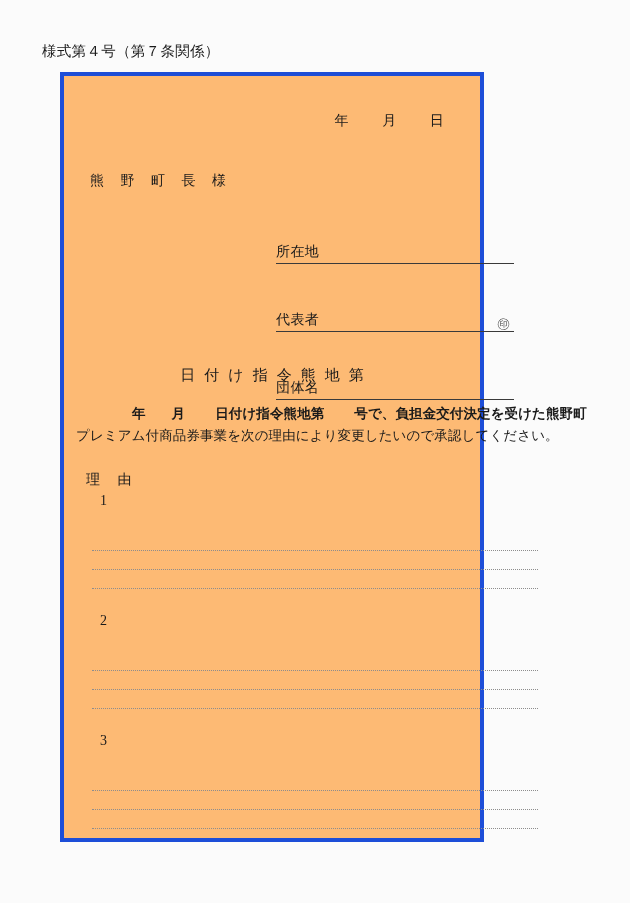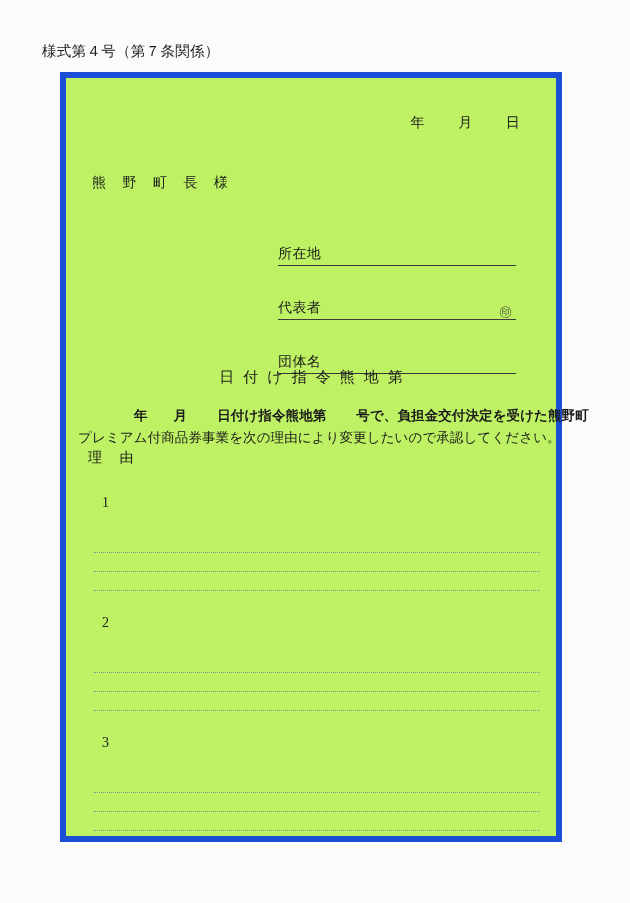--- a/index.html
+++ b/index.html
@@ -32,25 +32,25 @@
     line-height: 1.2;
     letter-spacing: 0.3px;
     white-space: nowrap;
   }
 
   
   .frame {
     position: absolute;
     left: 60px;
     top: 72px;
-    width: 502px;
+    width: 424px;
     height: 770px;
-    border: 6px solid #1d4ed8;
+    border: 4px solid #1d4ed8;
     box-sizing: border-box;
-    background: #bef264;
+    background: #fdba74;
   }
 
   
   .date-line {
     position: absolute;
     right: 36px;
     top: 36px;
     font-size: 14px;
     letter-spacing: 0.2px;
     white-space: nowrap;
@@ -71,21 +71,21 @@
   .fields {
     position: absolute;
     left: 212px;
     top: 152px;
     width: 238px;
   }
   .field-row {
     position: relative;
     height: 36px;
     border-bottom: 1px solid #3a3a3a;
-    margin-bottom: 18px;
+    margin-bottom: 32px;
     box-sizing: border-box;
   }
   .field-label {
     position: absolute;
     left: 0;
     bottom: 2px;
     font-size: 14px;
     letter-spacing: 0.4px;
     white-space: nowrap;
   }
@@ -123,21 +123,21 @@
   }
   .body-text .line1 { padding-left: 56px; white-space: nowrap; font-weight: bold; }
   .body-text .line2 { white-space: nowrap; }
   .body-text .sp { display: inline-block; width: 26px; }
   .body-text .sp-sm { display: inline-block; width: 30px; }
 
   
   .reason-heading {
     position: absolute;
     left: 22px;
-    top: 371px;
+    top: 395px;
     font-size: 14px;
     letter-spacing: 7px;
     white-space: nowrap;
   }
 
   .reason-item {
     position: absolute;
     left: 0;
     right: 0;
   }

